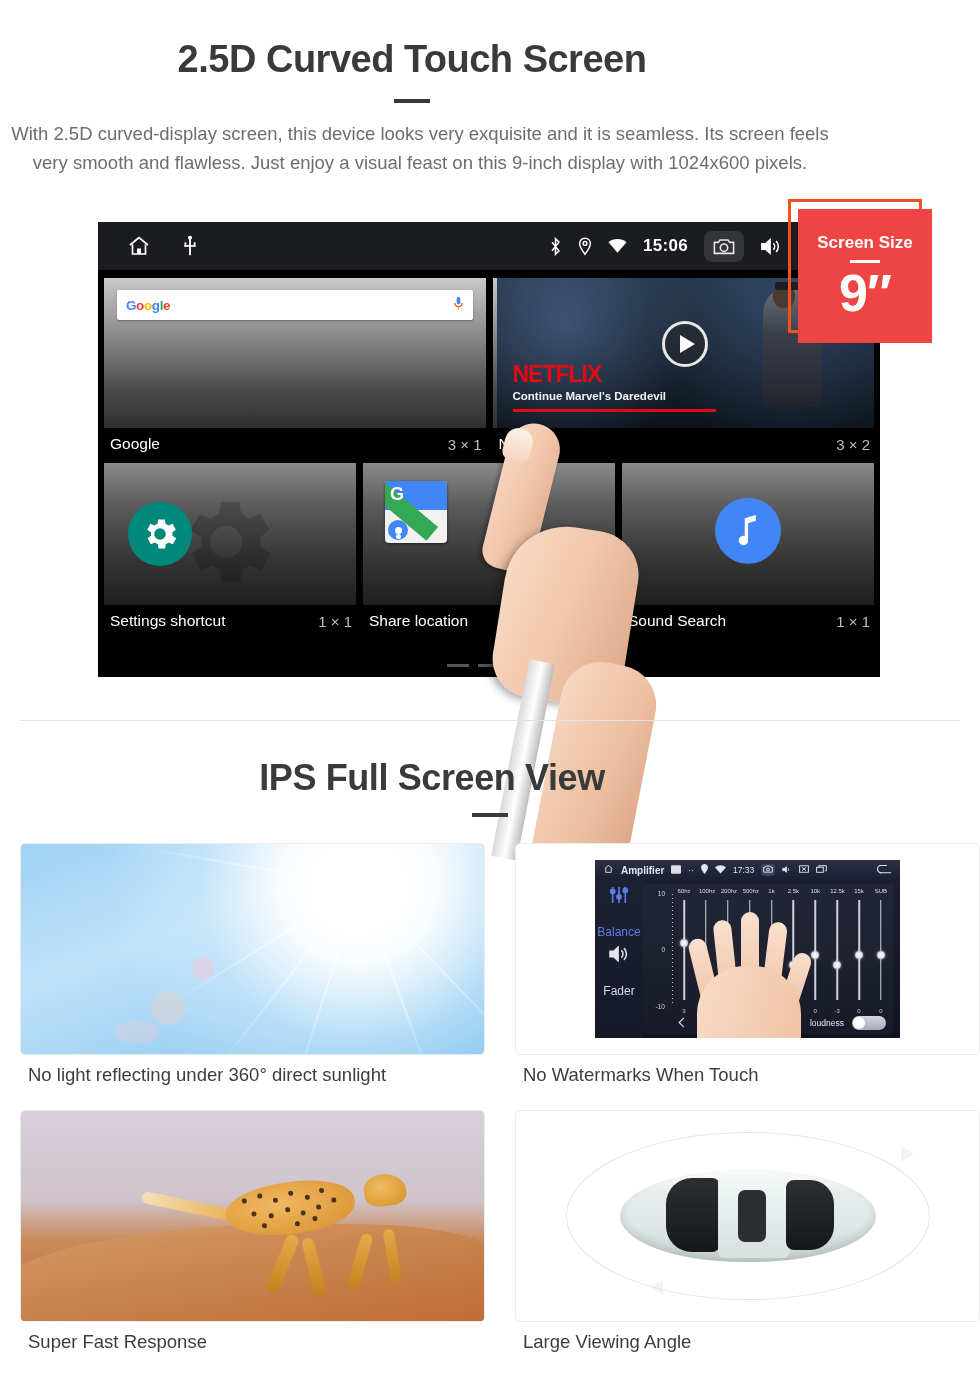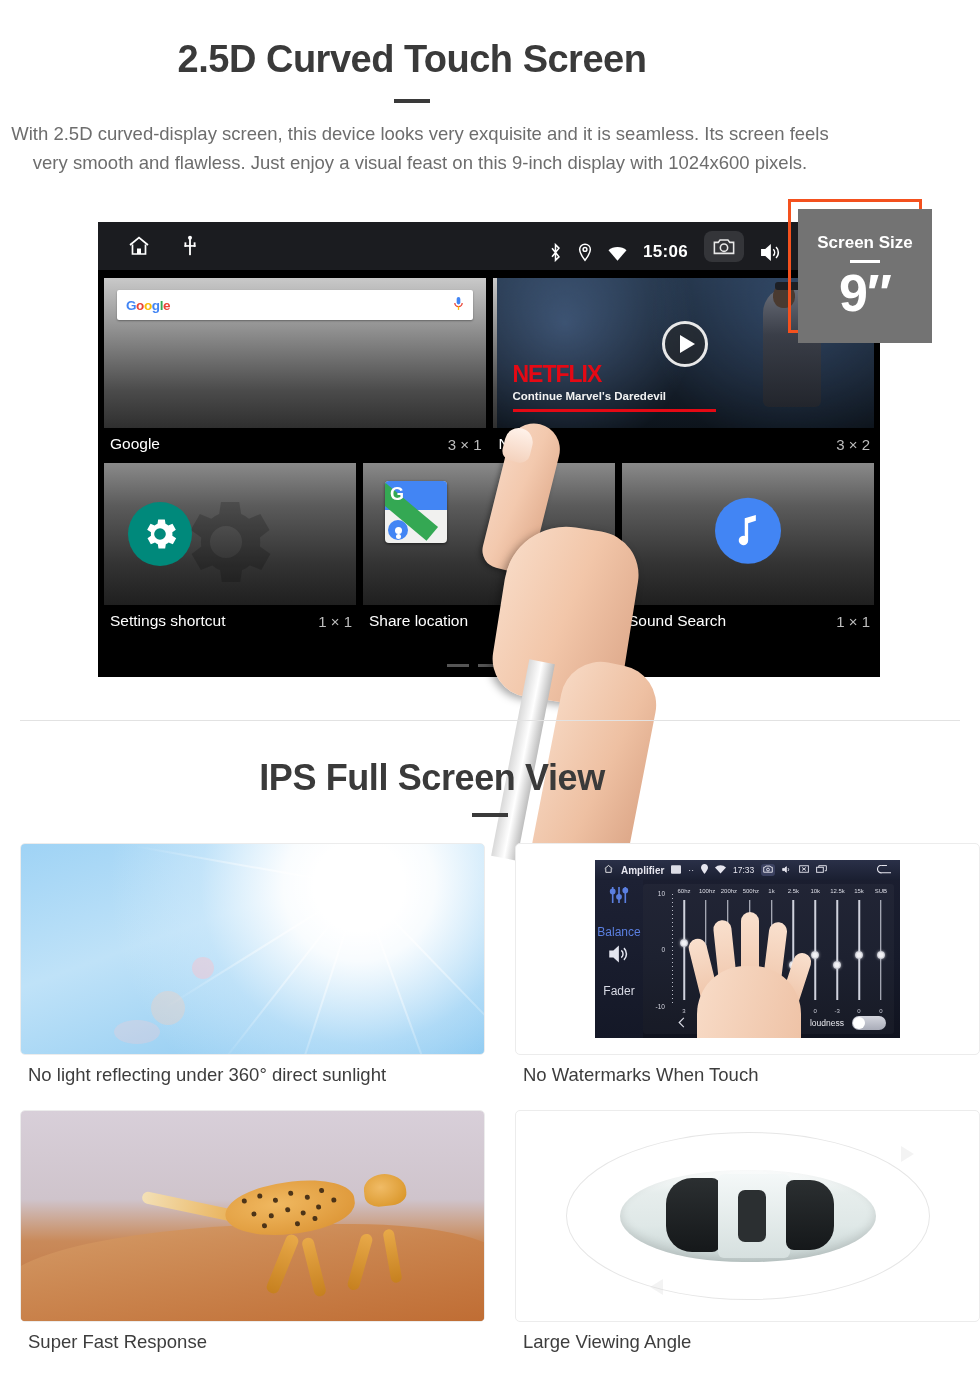--- a/index.html
+++ b/index.html
@@ -42,21 +42,21 @@
     position: absolute; inset: 0;
     background: #000;
     overflow: hidden;
   }
   .statusbar {
     position: absolute; left: 0; top: 0; width: 100%; height: 48px;
     background: #1b1c20;
     display: flex; align-items: center;
   }
   .sb-left { display: flex; align-items: center; gap: 30px; padding-left: 28px; }
-  .sb-right { margin-left: auto; display: flex; align-items: flex-end; gap: 16px; padding-right: 22px; }
+  .sb-right { margin-left: auto; display: flex; align-items: center; gap: 16px; padding-right: 22px; }
   .sb-icon { color: #fff; display: inline-flex; align-items: center; justify-content: center; }
   .sb-time { color: #fff; font-size: 17px; font-weight: bold; letter-spacing: 0.3px; }
   .sb-cam {
     background: #343539; border-radius: 8px;
     padding: 6px 9px; display: inline-flex;
   }
 
   
   .wgrid {
     position: absolute; left: 0; top: 48px; right: 0; bottom: 0;
@@ -225,21 +225,21 @@
   .dot { width:22px; height:3px; background:#555; }
   .dot.on { background:#eaeaea; }
 
   
   .badge-outline {
     position:absolute; left:788px; top:199px; width:134px; height:134px;
     border: 3px solid #F4511E;
   }
   .badge {
     position:absolute; left:798px; top:209px; width:134px; height:134px;
-    background:#737373; color:#fff;
+    background:#ef4444; color:#fff;
     display:flex; flex-direction:column; align-items:center; justify-content:center;
   }
   .badge-title { font-size:17px; font-weight:bold; }
   .badge-rule { width:30px; height:3px; background:#fff; margin:7px 0 4px 0; }
   .badge-num { font-size:52px; font-weight:bold; line-height:1; letter-spacing:-1px; }
 
   
   .divider {
     position:absolute; left:20px; top:720px; width:940px; height:1px;
     background:#e2e2e2;

